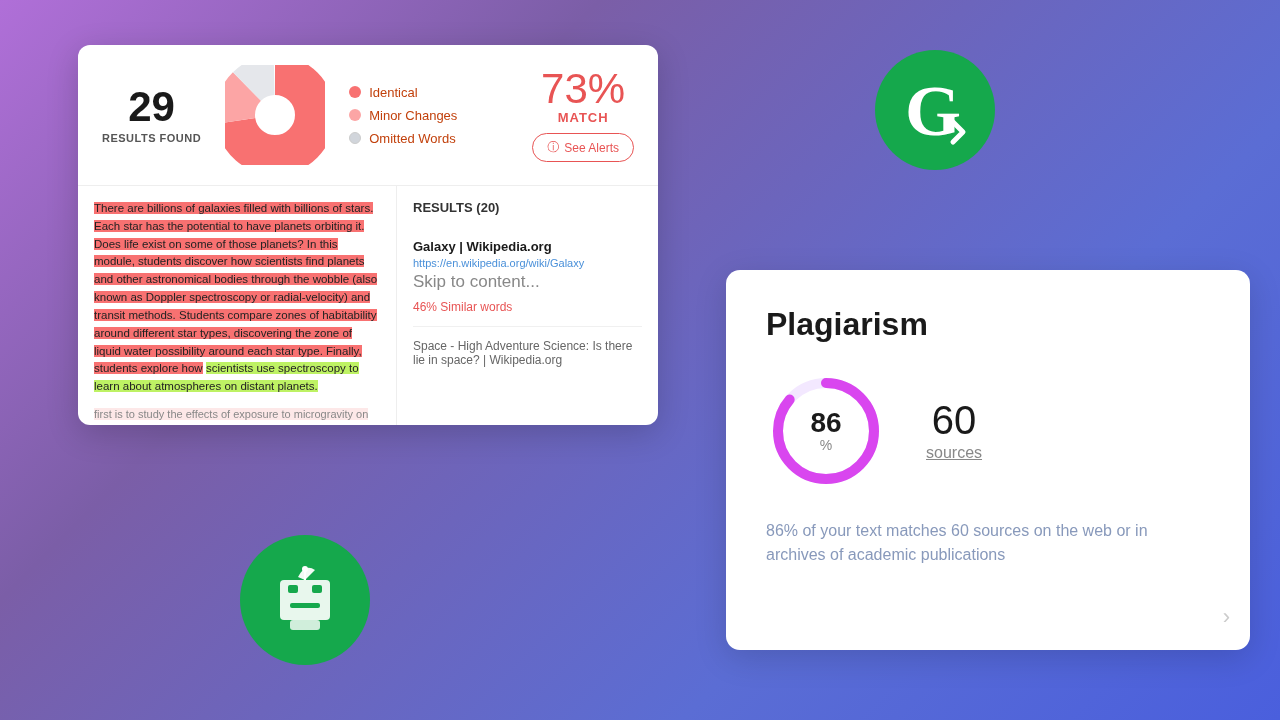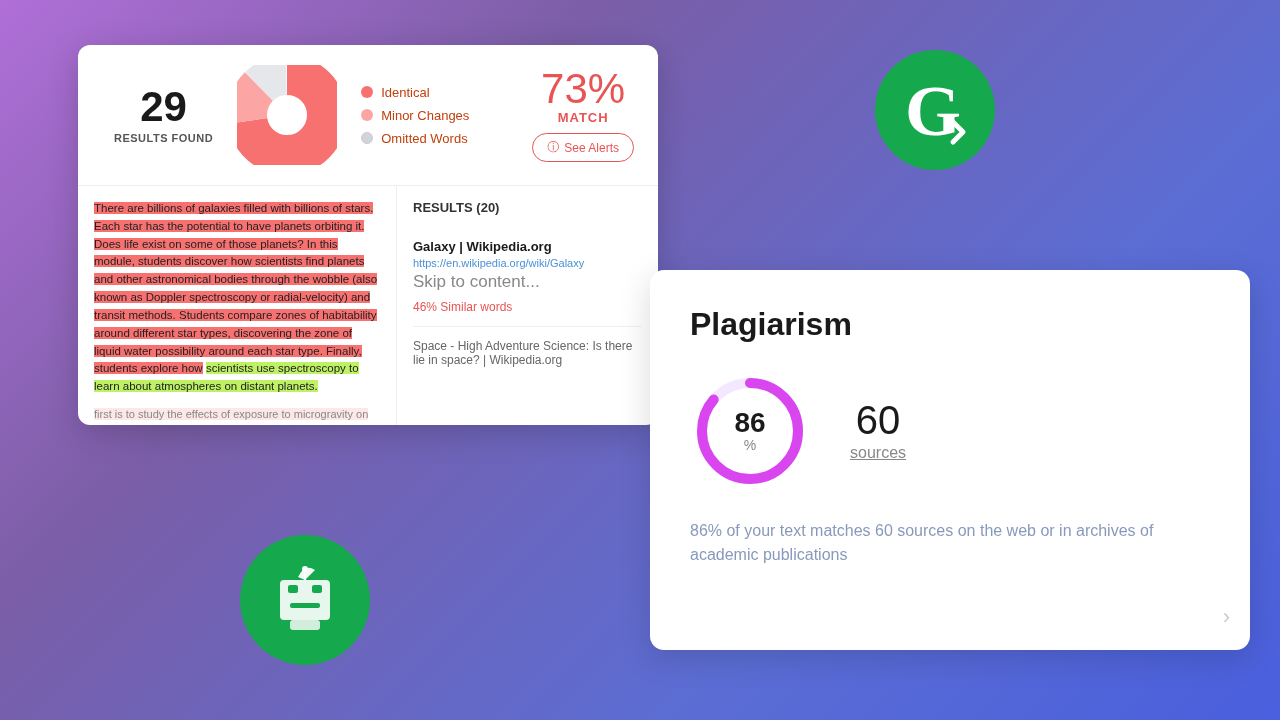--- a/index.html
+++ b/index.html
@@ -30,21 +30,20 @@
       display: flex;
       align-items: center;
       padding: 20px 24px;
       border-bottom: 1px solid #eee;
       gap: 24px;
     }
 
     .results-count {
       text-align: center;
       min-width: 80px;
-      margin-left: 12px;
     }
     .results-count .number {
       font-size: 42px;
       font-weight: 700;
       color: #1a1a1a;
       line-height: 1;
     }
     .results-count .label {
       font-size: 11px;
       font-weight: 700;
@@ -227,21 +226,21 @@
       align-items: center;
       justify-content: center;
       overflow: hidden;
     }
 
     
     .right-card {
       position: absolute;
       top: 270px;
       right: 30px;
-      width: 600px;
+      width: 524px;
       height: 380px;
       background: #fff;
       border-radius: 14px;
       box-shadow: 0 8px 32px rgba(0,0,0,0.15);
       padding: 36px 40px;
     }
 
     .plagiarism-title {
       font-size: 32px;
       font-weight: 700;

